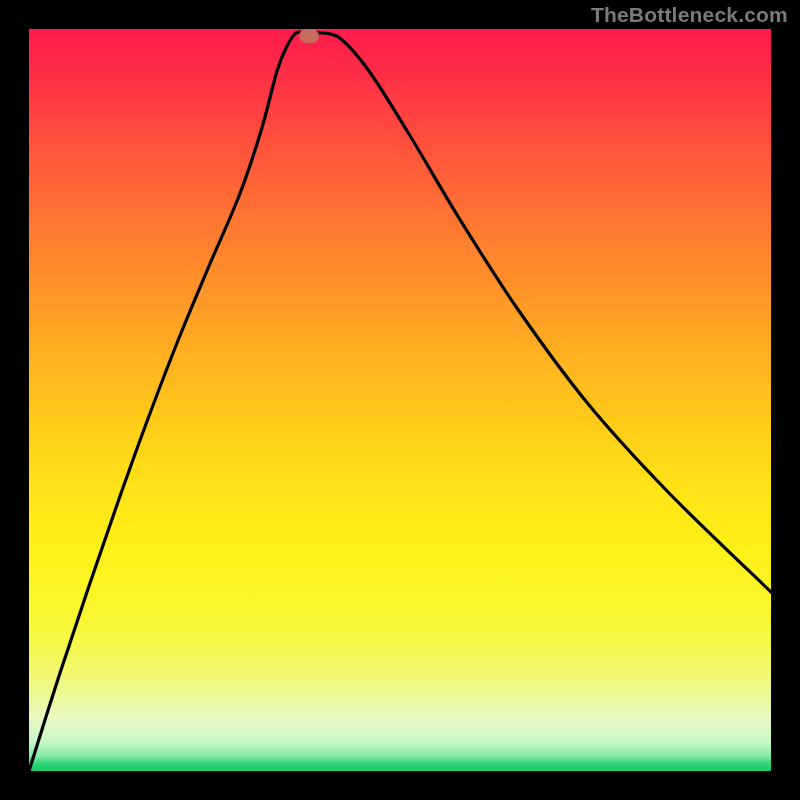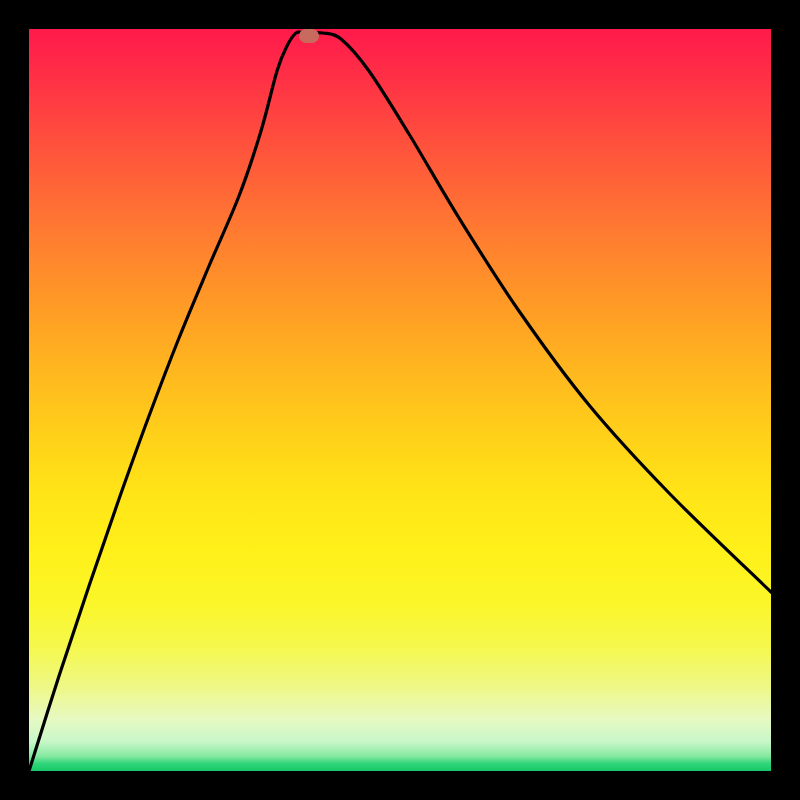--- a/index.html
+++ b/index.html
@@ -82,13 +82,14 @@
   <div class="plot">
     <div class="gradient"></div>
 
     <svg class="curve" viewBox="0 0 742 742" preserveAspectRatio="none">
       <path id="curve-path" fill="none" stroke="#000" stroke-width="3.2" stroke-linecap="round" stroke-linejoin="round" d="M 0 742 C 5.0 726.2, 20.0 677.8, 30.0 647.0 C 40.0 616.2, 50.0 586.5, 60.0 557.0 C 70.0 527.5, 80.0 498.3, 90.0 470.0 C 100.0 441.7, 110.0 413.8, 120.0 387.0 C 130.0 360.2, 140.0 334.0, 150.0 309.0 C 160.0 284.0, 170.0 260.7, 180.0 237.0 C 190.0 213.3, 201.3 189.5, 210.0 167.0 C 218.7 144.5, 225.7 122.8, 232.0 102.0 C 238.3 81.2, 243.7 56.2, 248.0 42.0 C 252.3 27.8, 254.8 23.3, 258.0 17.0 C 261.2 10.7, 264.0 6.2, 267.0 4.0 C 270.0 1.8, 271.5 4.0, 276.0 4.0 C 280.5 4.0, 288.0 3.0, 294.0 4.0 C 300.0 5.0, 304.3 3.7, 312.0 10.0 C 319.7 16.3, 328.7 26.2, 340.0 42.0 C 351.3 57.8, 365.0 80.5, 380.0 105.0 C 395.0 129.5, 411.7 159.5, 430.0 189.0 C 448.3 218.5, 468.3 250.8, 490.0 282.0 C 511.7 313.2, 535.0 345.7, 560.0 376.0 C 585.0 406.3, 609.7 432.8, 640.0 464.0 C 670.3 495.2, 725.0 546.5, 742.0 563.0 "></path>
     </svg>
 
     <div class="dot" id="marker-dot" style="left: 270px; top: 0px;"></div>
   </div>
 
+  <div class="watermark">TheBottleneck.com</div>
 </div>
 
 </body></html>

